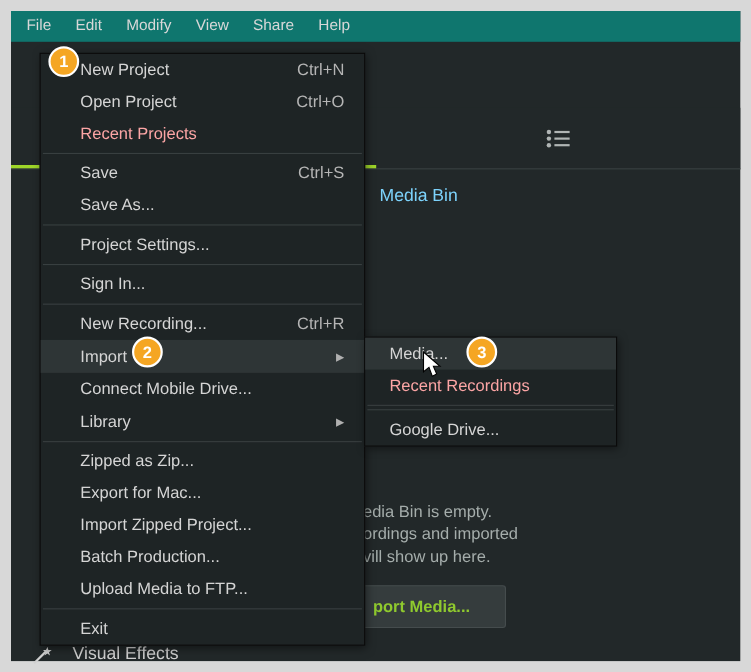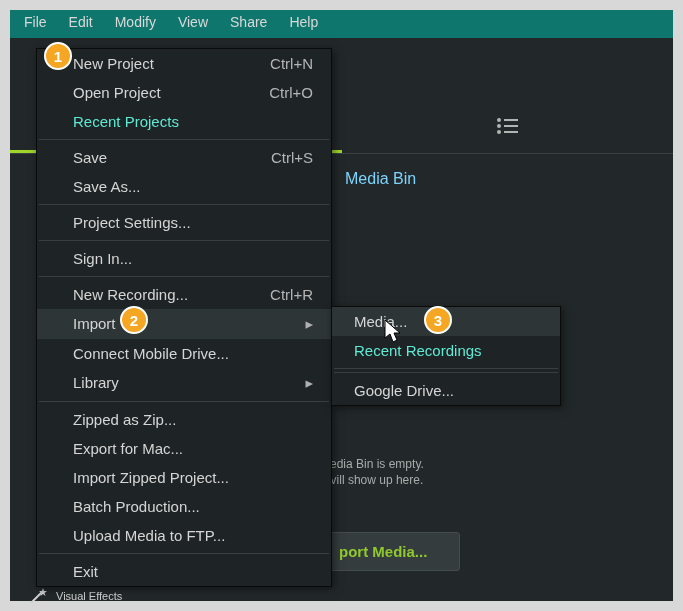--- a/index.html
+++ b/index.html
@@ -54,23 +54,23 @@
       position: absolute;
       top: 160px;
       left: 335px;
       color: #7dd3fc;
       font-size: 16px;
     }
     .empty-message {
       position: absolute;
       top: 446px;
       left: 320px;
-      text-align: center;
+      text-align: left;
       color: #a5adab;
-      font-size: 12px;
+      font-size: 15px;
       line-height: 1.35;
     }
     .import-button {
       position: absolute;
       top: 522px;
       left: 308px;
       background: #353c3d;
       border: 1px solid #454c4d;
       padding: 10px 32px 10px 20px;
       color: #8fc92e;
@@ -85,29 +85,29 @@
       top: 38px;
       width: 296px;
       background: #1e2425;
       border: 1px solid #0a0a0a;
       box-shadow: 2px 2px 8px rgba(0,0,0,0.5);
       z-index: 10;
     }
     .dropdown-item {
       display: flex;
       justify-content: space-between;
-      align-items: flex-start;
+      align-items: center;
       padding: 6px 18px 6px 36px;
       color: #d5d5d5;
       font-size: 15px;
       cursor: pointer;
       position: relative;
     }
     .dropdown-item.disabled {
-      color: #5eead4;
+      color: #fca5a5;
       cursor: default;
     }
     .dropdown-item.highlighted {
       background: #2e3536;
     }
     .dropdown-sep {
       height: 1px;
       background: #383f40;
       margin: 3px 2px;
     }
@@ -125,24 +125,23 @@
       z-index: 11;
     }
     .submenu .dropdown-item {
       padding-left: 22px;
     }
     .sidebar-item {
       position: absolute;
       left: 18px;
       top: 576px;
       display: flex;
-      align-items: center;
-      gap: 8px;
+      gap: 18px;
       color: #d0d0d0;
-      font-size: 11px;
+      font-size: 16px;
     }
     .callout {
       position: absolute;
       width: 28px;
       height: 28px;
       border-radius: 50%;
       background: #f5a623;
       color: #fff;
       font-weight: 700;
       display: flex;
@@ -192,20 +191,21 @@
           <rect x="8" y="14" width="14" height="2" fill="#b0b5b4"></rect>
         </svg>
       </span>
     </div>
   </div>
 
   <div class="media-bin-label">Media Bin</div>
 
   <div class="empty-message">
     <div>edia Bin is empty.</div>
+    <div>ordings and imported</div>
     <div>vill show up here.</div>
   </div>
 
   <div class="import-button">port Media...</div>
 
   <div class="dropdown">
     <div class="dropdown-item">
       <span>New Project</span>
       <span class="shortcut">Ctrl+N</span>
     </div>

